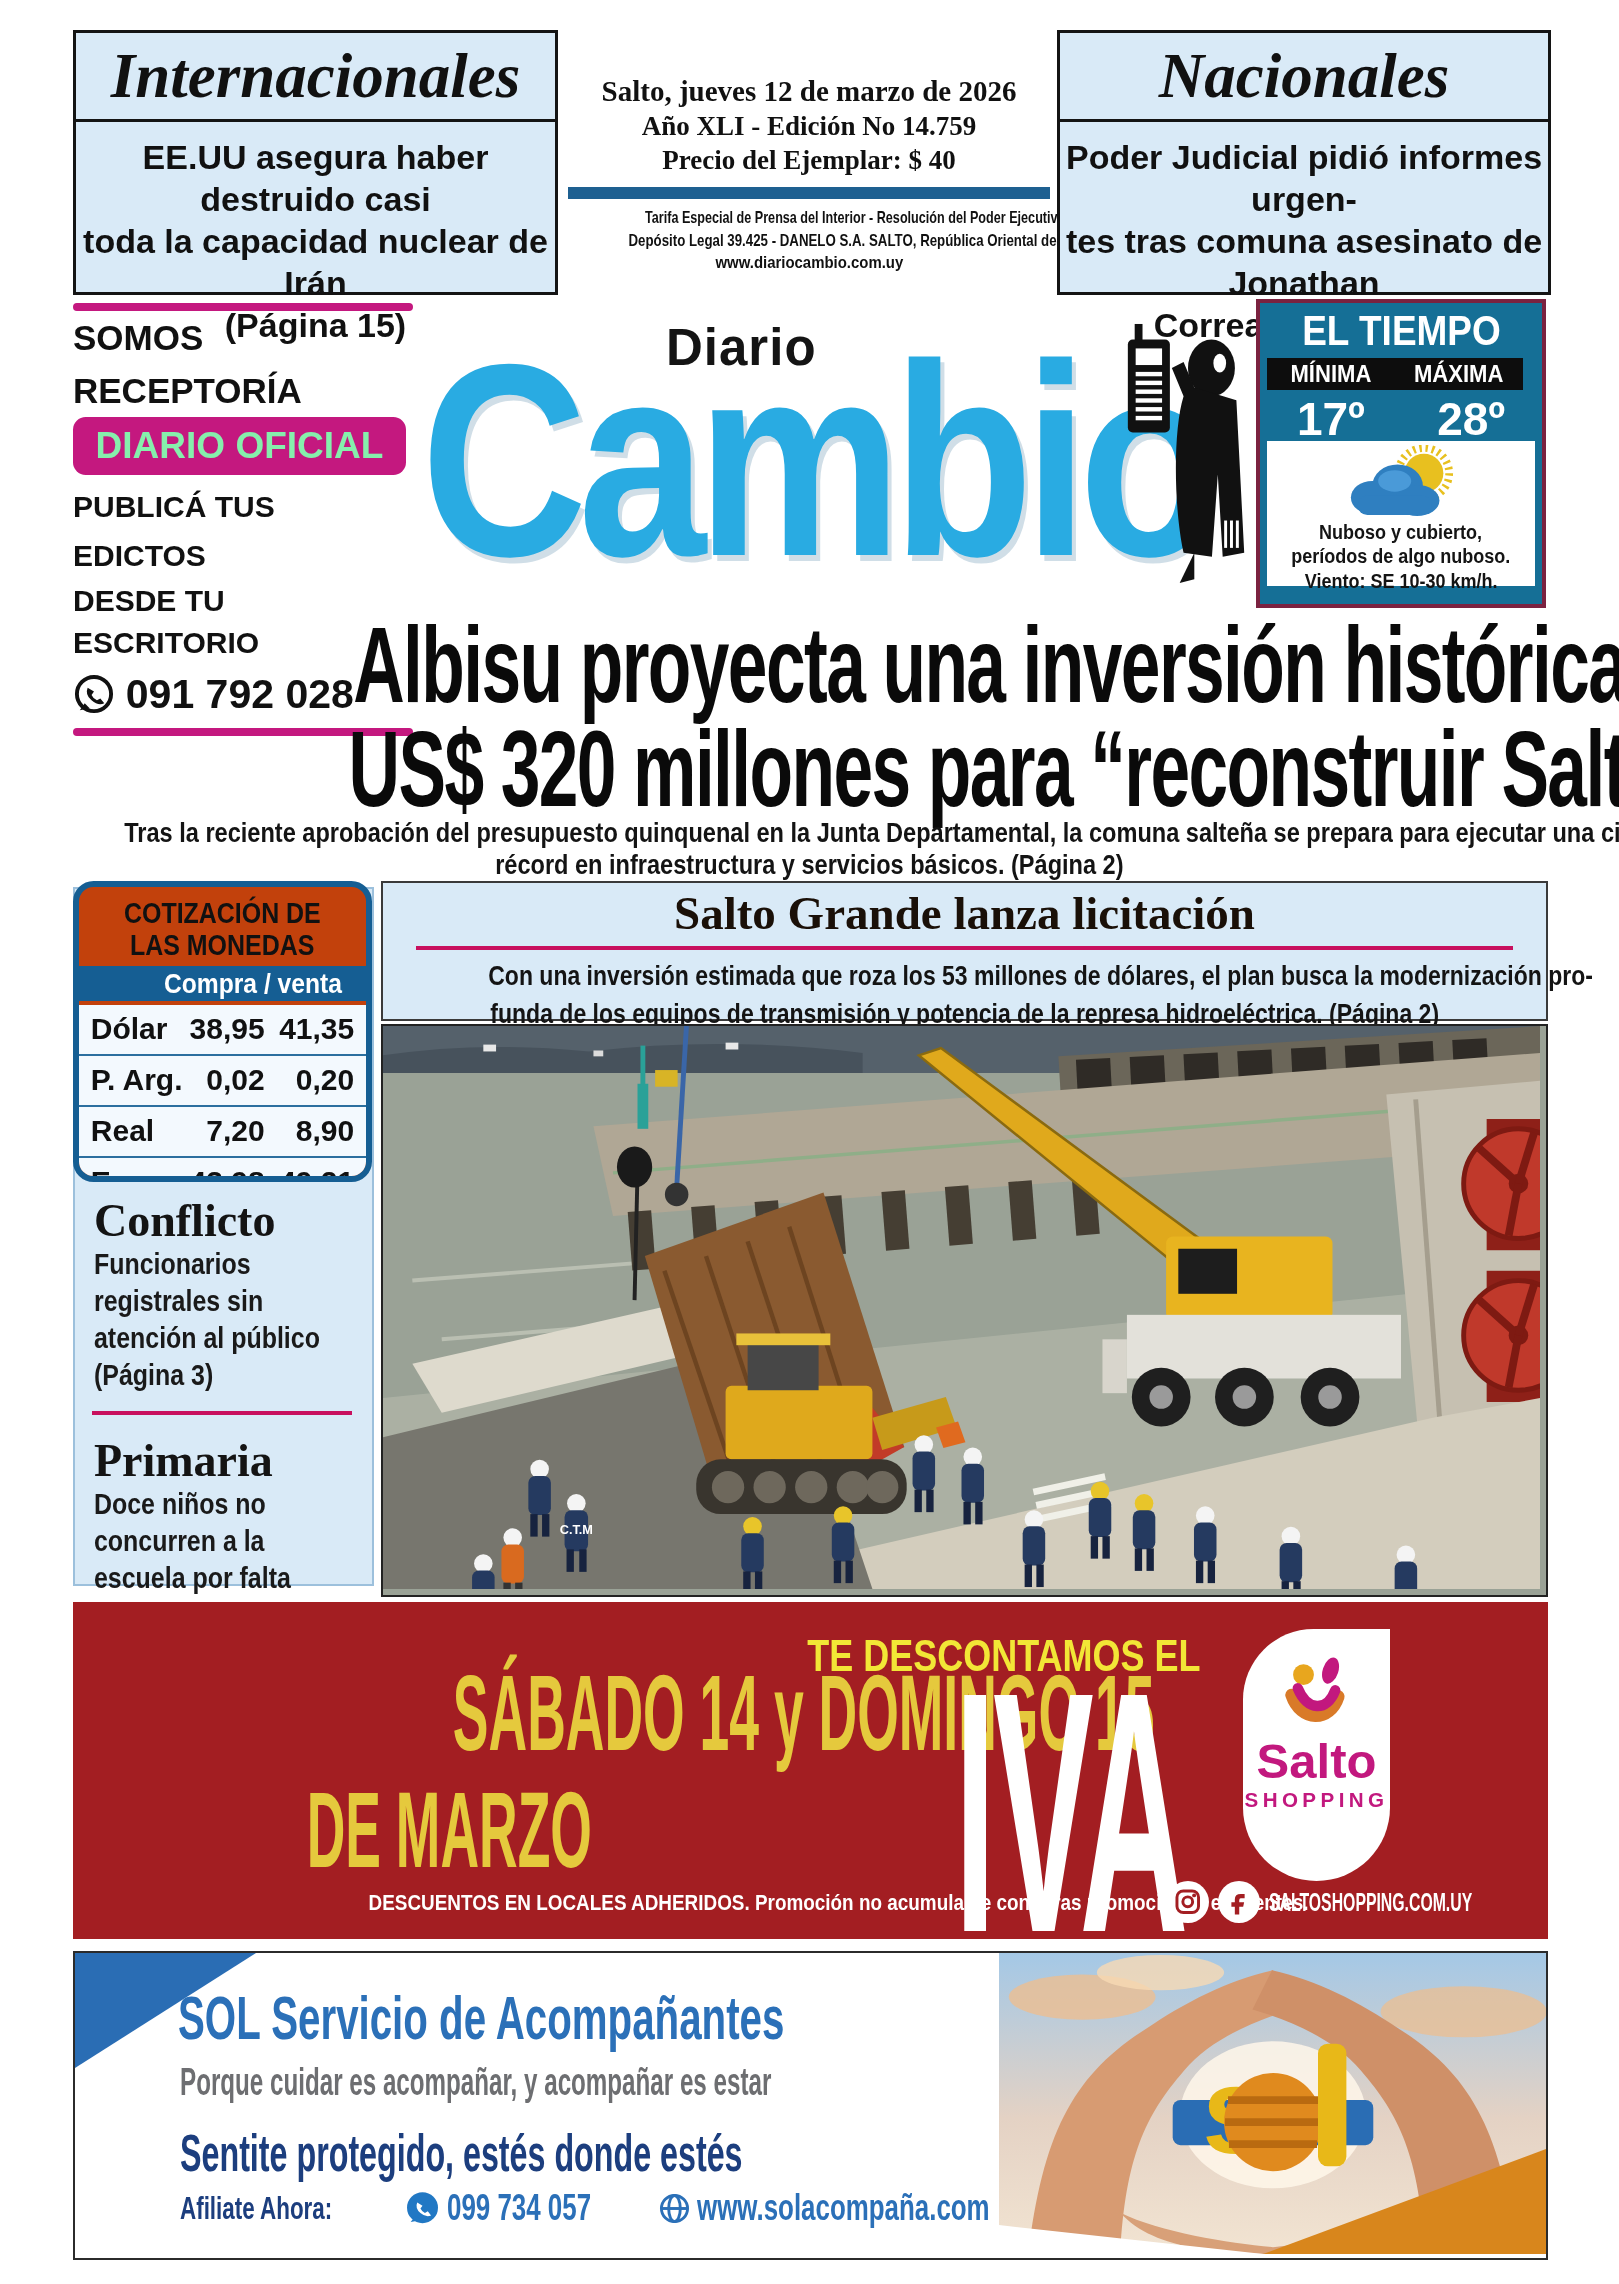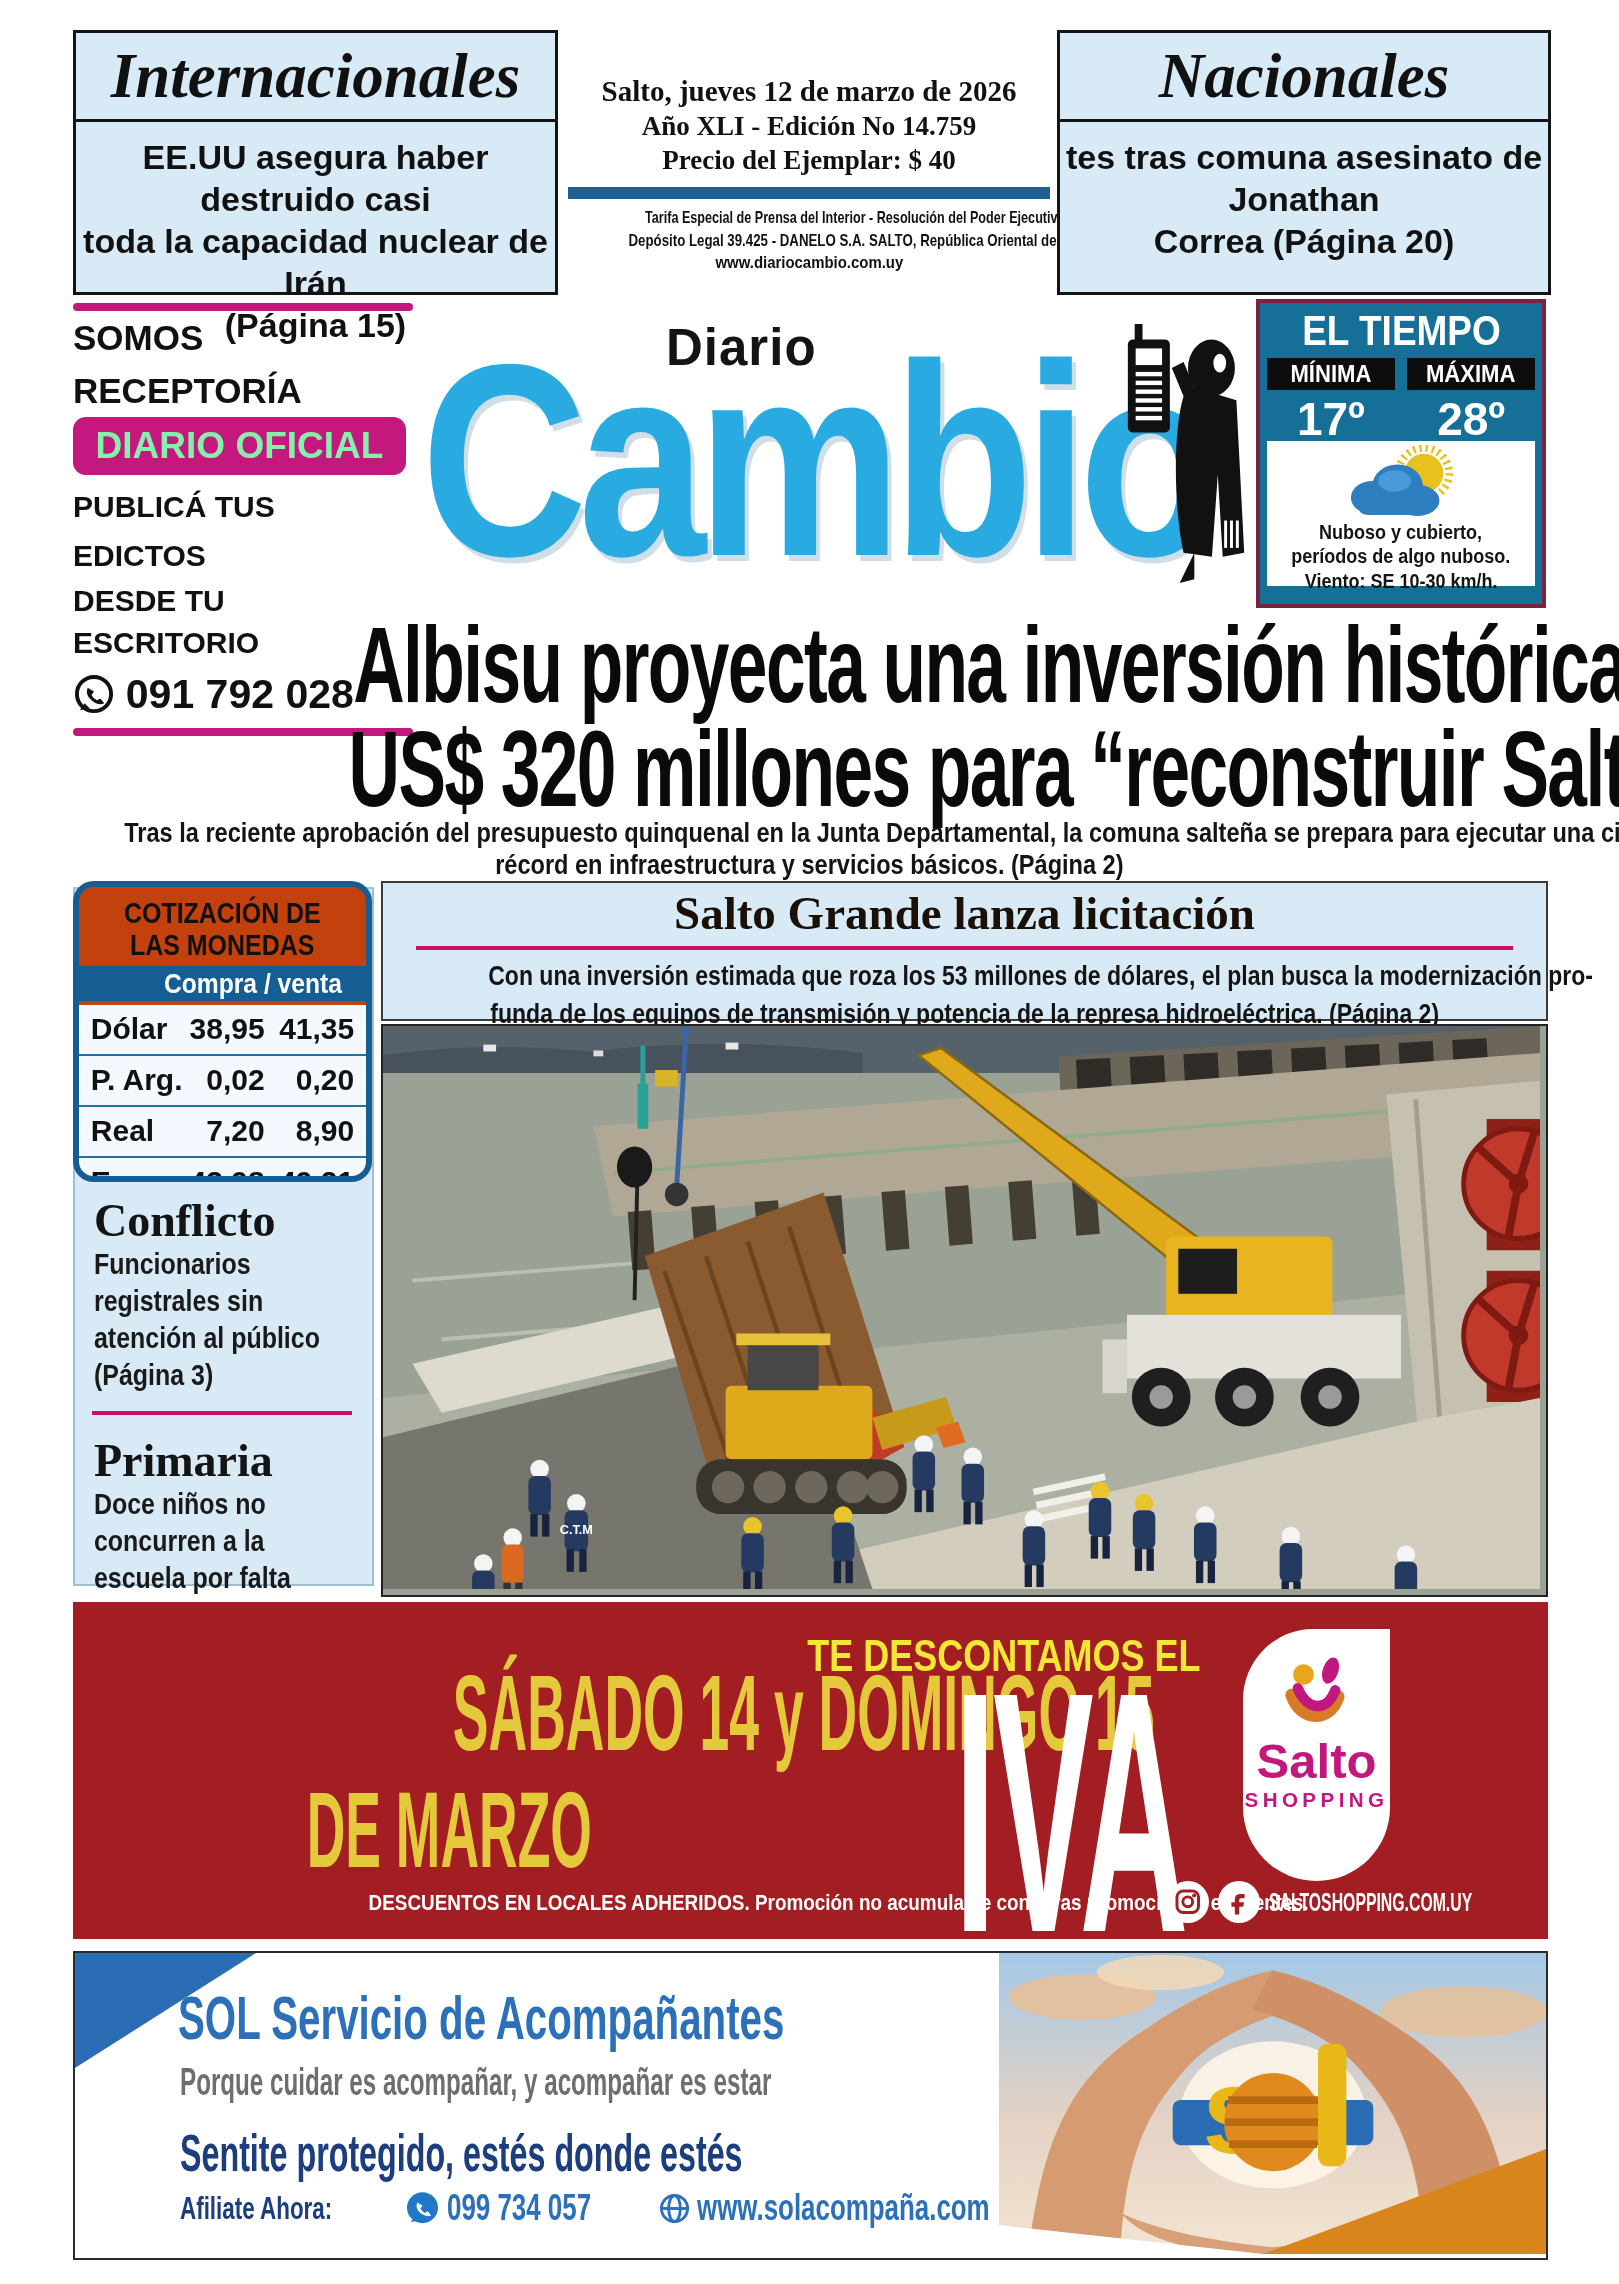--- a/index.html
+++ b/index.html
@@ -106,20 +106,21 @@
     <div style="margin-top:7.8px;">
       <span class="sq c76 legal">Tarifa Especial de Prensa del Interior - Resolución del Poder Ejecutivo del 25/2/57</span><br>
       <span class="sq c80 legal">Depósito Legal 39.425 - DANELO S.A. SALTO, República Oriental del Uuguay</span><br>
       <span class="sq c90 legal">www.diariocambio.com.uy</span>
     </div>
   </div>
 
   <div class="abs earbox" style="left:1057px;top:30px;width:488px;height:259px;">
     <div class="ttl">Nacionales</div>
     <div class="bd">
+      <div>Poder Judicial pidió informes urgen-</div>
       <div>tes tras comuna asesinato de Jonathan</div>
       <div>Correa (Página 20)</div>
     </div>
   </div>
 
   <div class="abs" style="left:73px;top:303px;width:340px;">
     <div class="magbar"></div>
     <div class="b" style="font-size:35px;line-height:53px;">SOMOS RECEPTORÍA</div>
     <div class="pill" style="width:333px;">DIARIO OFICIAL</div>
     <div class="b" style="font-size:30px;line-height:49px;margin-top:6.9px;">PUBLICÁ TUS EDICTOS</div>
@@ -161,21 +162,21 @@
           <line x1="238" y1="404" x2="238" y2="460"></line>
       </g>
       <path d="M150 470 L120 532 L150 524 Z" fill="#111"></path>
     </svg>
   </div>
 
   <div class="abs wbox" style="left:1256px;top:299px;width:282px;height:301px;">
     <div style="margin-top:2.9px;">
         <div class="wttl"><span class="sq c86">EL TIEMPO</span></div>
       </div>
-    <div style="display:flex;justify-content:space-between;padding:2.9px 6.9px 0 6.9px;">
+    <div style="display:flex;justify-content:flex-start;padding:2.9px 6.9px 0 6.9px;">
       <div class="wlab" style="width:128px;"><span class="sq c90">MÍNIMA</span></div>
       <div class="wlab" style="width:128px;"><span class="sq c90">MÁXIMA</span></div>
     </div>
     <div style="display:flex;justify-content:space-between;padding:2px 6.9px 0 6.9px;">
       <div class="wtemp" style="width:128px;">17º</div>
       <div class="wtemp" style="width:128px;">28º</div>
     </div>
     <div class="abs wpanel" style="left:6.9px;right:6.9px;top:138px;bottom:17.6px;">
       <svg width="122" height="73" viewBox="0 0 250 150" style="margin-top:3.9px;">
         <circle cx="172" cy="58" r="40" fill="#e8c01f"></circle>

